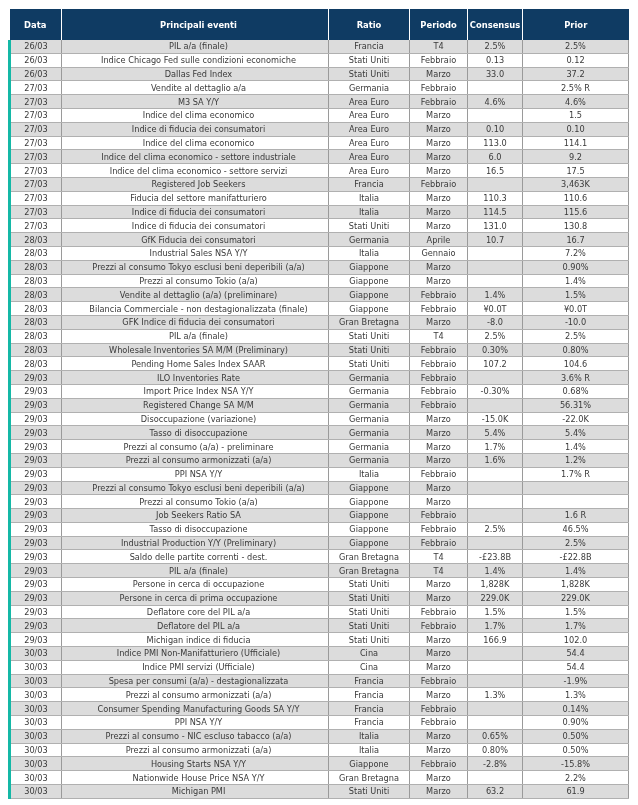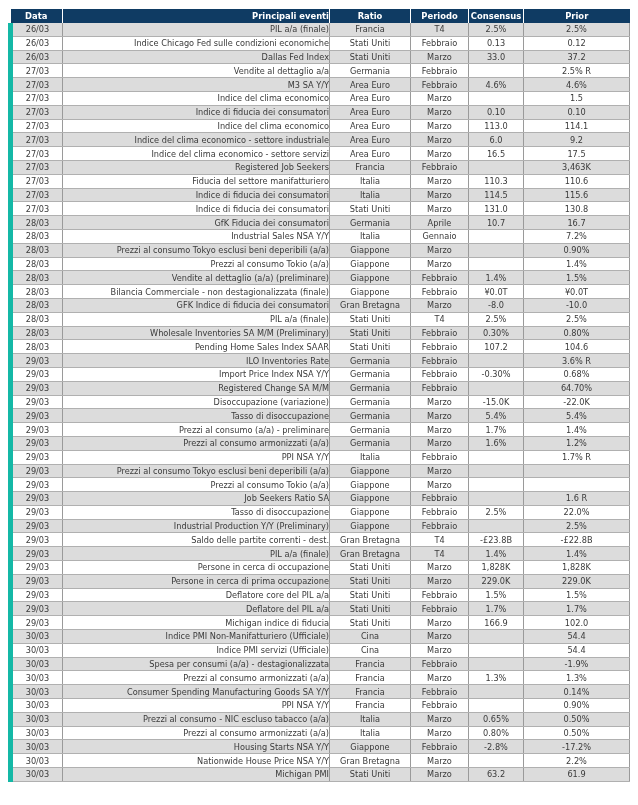--- a/index.html
+++ b/index.html
@@ -3,33 +3,33 @@
 <meta charset="utf-8">
 <style>
   html, body { margin:0; padding:0; background:#ffffff; }
   body { width:638px; height:805px; overflow:hidden; font-family:"DejaVu Sans", sans-serif; }
   #tbl {
     position:absolute; left:8px; top:9px; width:619px;
     border-collapse:collapse; table-layout:fixed;
     font-size:8.2px; color:#3a3a3a;
   }
   #tbl th {
-    background:#0f3b63; color:#ffffff; font-weight:bold; height:14px; padding:0;
+    background:#0f3b63; color:#ffffff; font-weight:bold; height:31px; padding:0;
     font-size:8.4px; border-right:1px solid #ffffff;
   }
   #tbl th:last-child { border-right:none; }
   #tbl td {
     height:12.8px; padding:0; border-right:1px solid #9a9a9a; border-bottom:1px solid #b0b0b0;
     white-space:nowrap; overflow:hidden;
   }
-  #tbl td:first-child { border-left:5px solid #14b8a6; }
+  #tbl td:first-child { border-left:3px solid #14b8a6; }
   #tbl tr.odd td { background:#dcdcdc; }
   #tbl tr.even td { background:#ffffff; }
   .c { text-align:center; }
-  .l { text-align:right; padding-left:7px !important; }
+  .l { text-align:center; padding-left:7px !important; }
   col.c1 { width:52px; } col.c2 { width:267px; } col.c3 { width:81px; }
   col.c4 { width:58px; } col.c5 { width:55px; } col.c6 { width:106px; }
 </style>
 </head>
 <body>
 
 <table id="tbl">
   <colgroup>
     <col class="c1">
       <col class="c2">
@@ -256,21 +256,21 @@
         <td class="c">Febbraio</td>
         <td class="c">-0.30%</td>
         <td class="c">0.68%</td>
       </tr>
       <tr class="odd">
         <td class="c">29/03</td>
         <td class="l">Registered Change SA M/M</td>
         <td class="c">Germania</td>
         <td class="c">Febbraio</td>
         <td class="c"></td>
-        <td class="c">64.70%</td>
+        <td class="c">56.31%</td>
       </tr>
       <tr class="even">
         <td class="c">29/03</td>
         <td class="l">Disoccupazione (variazione)</td>
         <td class="c">Germania</td>
         <td class="c">Marzo</td>
         <td class="c">-15.0K</td>
         <td class="c">-22.0K</td>
       </tr>
       <tr class="odd">
@@ -328,21 +328,21 @@
         <td class="c">Febbraio</td>
         <td class="c"></td>
         <td class="c">1.6 R</td>
       </tr>
       <tr class="even">
         <td class="c">29/03</td>
         <td class="l">Tasso di disoccupazione</td>
         <td class="c">Giappone</td>
         <td class="c">Febbraio</td>
         <td class="c">2.5%</td>
-        <td class="c">22.0%</td>
+        <td class="c">46.5%</td>
       </tr>
       <tr class="odd">
         <td class="c">29/03</td>
         <td class="l">Industrial Production Y/Y (Preliminary)</td>
         <td class="c">Giappone</td>
         <td class="c">Febbraio</td>
         <td class="c"></td>
         <td class="c">2.5%</td>
       </tr>
       <tr class="even">
@@ -464,21 +464,21 @@
         <td class="c">Marzo</td>
         <td class="c">0.80%</td>
         <td class="c">0.50%</td>
       </tr>
       <tr class="odd">
         <td class="c">30/03</td>
         <td class="l">Housing Starts NSA Y/Y</td>
         <td class="c">Giappone</td>
         <td class="c">Febbraio</td>
         <td class="c">-2.8%</td>
-        <td class="c">-17.2%</td>
+        <td class="c">-15.8%</td>
       </tr>
       <tr class="even">
         <td class="c">30/03</td>
         <td class="l">Nationwide House Price NSA Y/Y</td>
         <td class="c">Gran Bretagna</td>
         <td class="c">Marzo</td>
         <td class="c"></td>
         <td class="c">2.2%</td>
       </tr>
       <tr class="odd">

